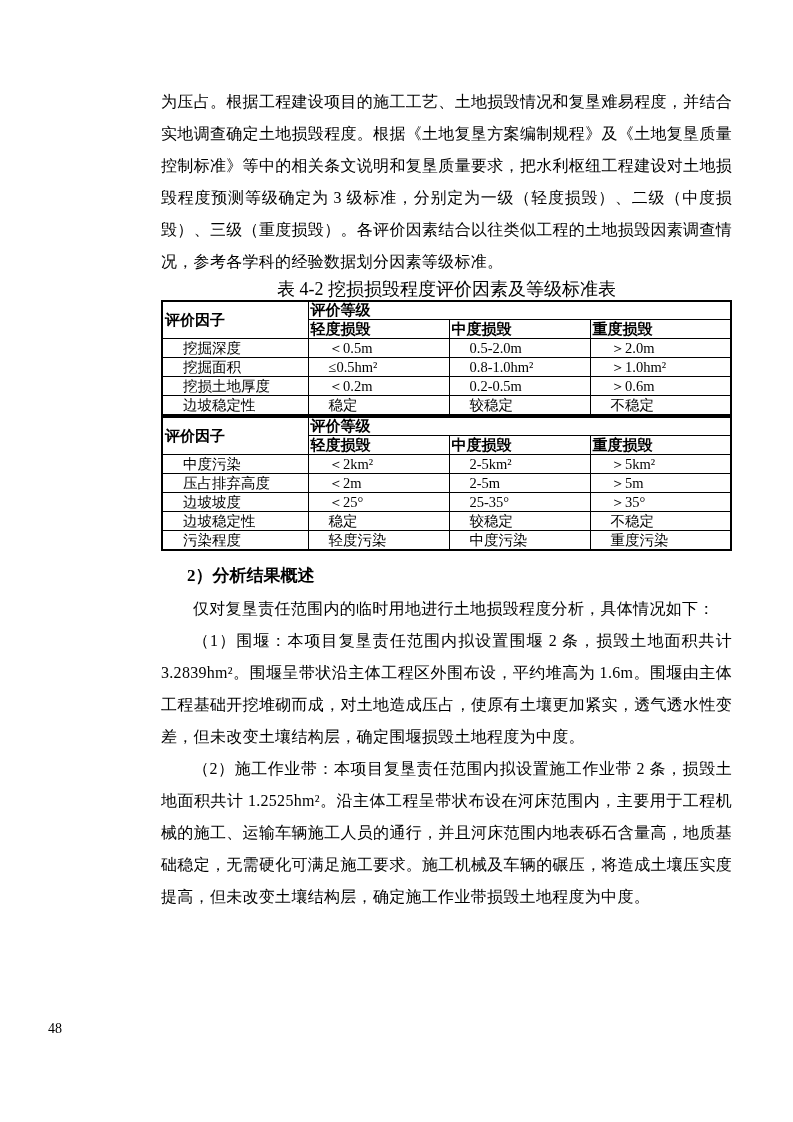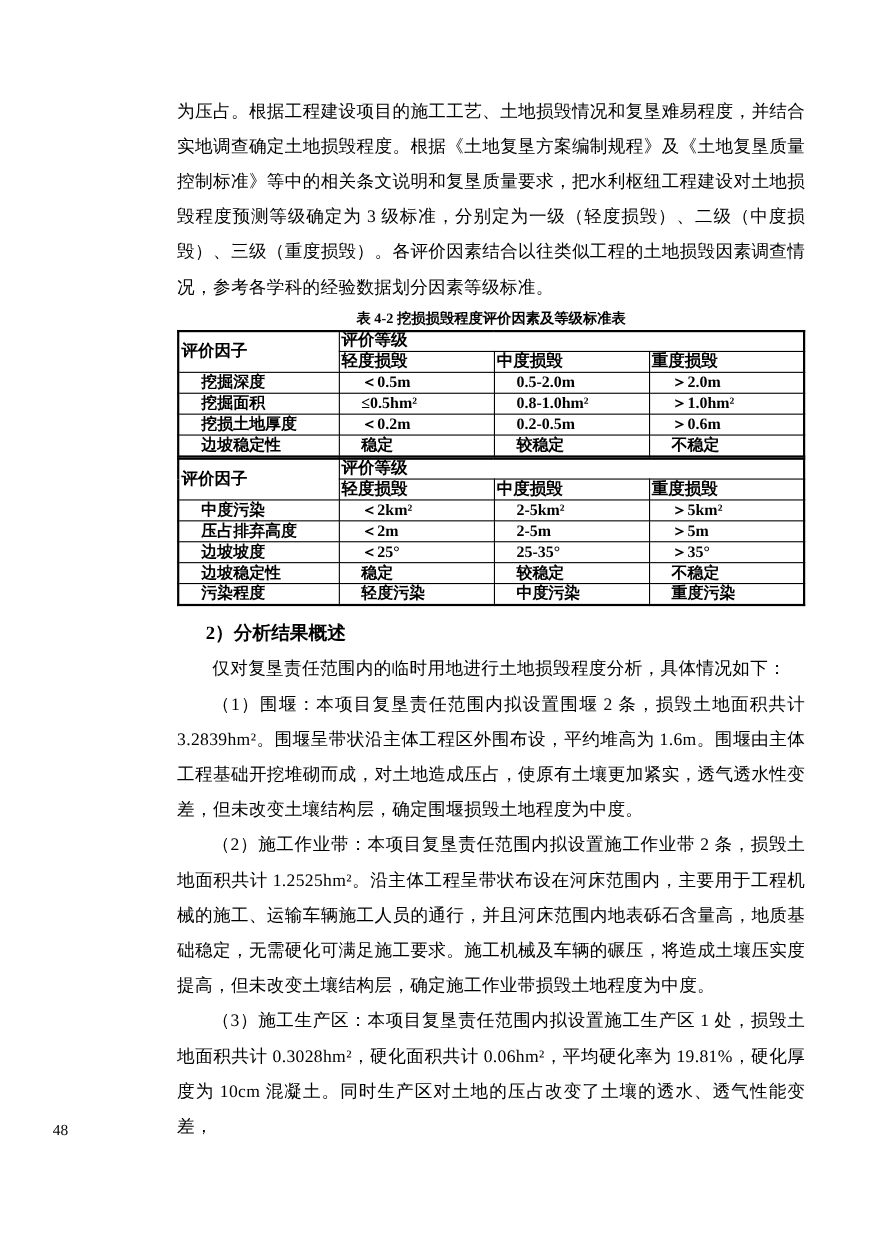--- a/index.html
+++ b/index.html
@@ -32,22 +32,22 @@
     margin: 0;
     font-size: 16px;
     line-height: 32px;
     text-align: justify;
     text-justify: inter-ideograph;
     letter-spacing: 0.3px;
   }
   p.indent { text-indent: 2em; }
   .table-caption {
     text-align: center;
-    font-weight: bold;
-    font-size: 13px;
+    font-weight: normal;
+    font-size: 18px;
     line-height: 19px;
     margin: 2px 0 1px 0;
   }
   .caption-gap { margin-top: 20px; }
   table.data-table {
     width: 100%;
     border-collapse: collapse;
     table-layout: fixed;
     text-align: left;
     font-size: 14.5px;
@@ -56,21 +56,21 @@
   table.data-table col.col-factor { width: 146px; }
   .data-table th, .data-table td {
     border: 1px solid #000;
     padding: 0 2px;
     height: 18px;
     line-height: 17px;
     overflow: hidden;
   }
   .data-table thead tr.group-row th { height: 16px; }
   .data-table th { font-weight: bold; font-size: 15px; }
-  .data-table td { font-weight: bold; padding-left: 20px; }
+  .data-table td { font-weight: normal; padding-left: 20px; }
   .section-heading {
     margin: 10px 0 2px 0;
     padding-left: 26px;
     font-size: 17px;
     font-weight: bold;
     line-height: 30px;
   }
   .page-number {
     position: absolute;
     left: 0; right: 4px;
@@ -185,17 +185,16 @@
           <td>重度污染</td>
         </tr>
       </tbody>
     </table>
 
     <div class="section-heading">2）分析结果概述</div>
 
     <p class="body-text indent">仅对复垦责任范围内的临时用地进行土地损毁程度分析，具体情况如下：</p>
     <p class="body-text indent">（1）围堰：本项目复垦责任范围内拟设置围堰 2 条，损毁土地面积共计 3.2839hm²。围堰呈带状沿主体工程区外围布设，平约堆高为 1.6m。围堰由主体工程基础开挖堆砌而成，对土地造成压占，使原有土壤更加紧实，透气透水性变差，但未改变土壤结构层，确定围堰损毁土地程度为中度。</p>
     <p class="body-text indent">（2）施工作业带：本项目复垦责任范围内拟设置施工作业带 2 条，损毁土地面积共计 1.2525hm²。沿主体工程呈带状布设在河床范围内，主要用于工程机械的施工、运输车辆施工人员的通行，并且河床范围内地表砾石含量高，地质基础稳定，无需硬化可满足施工要求。施工机械及车辆的碾压，将造成土壤压实度提高，但未改变土壤结构层，确定施工作业带损毁土地程度为中度。</p>
-    <p class="body-text indent">（3）施工生产区：本项目复垦责任范围内拟设置施工生产区 1 处，损毁土地面积共计 0.3028hm²，硬化面积共计 0.06hm²，平均硬化率为 19.81%，硬化厚度为 10cm 混凝土。同时生产区对土地的压占改变了土壤的透水、透气性能变差，</p>
   </div>
 
   <div class="page-number">48</div>
 </div>
 
 </body></html>

